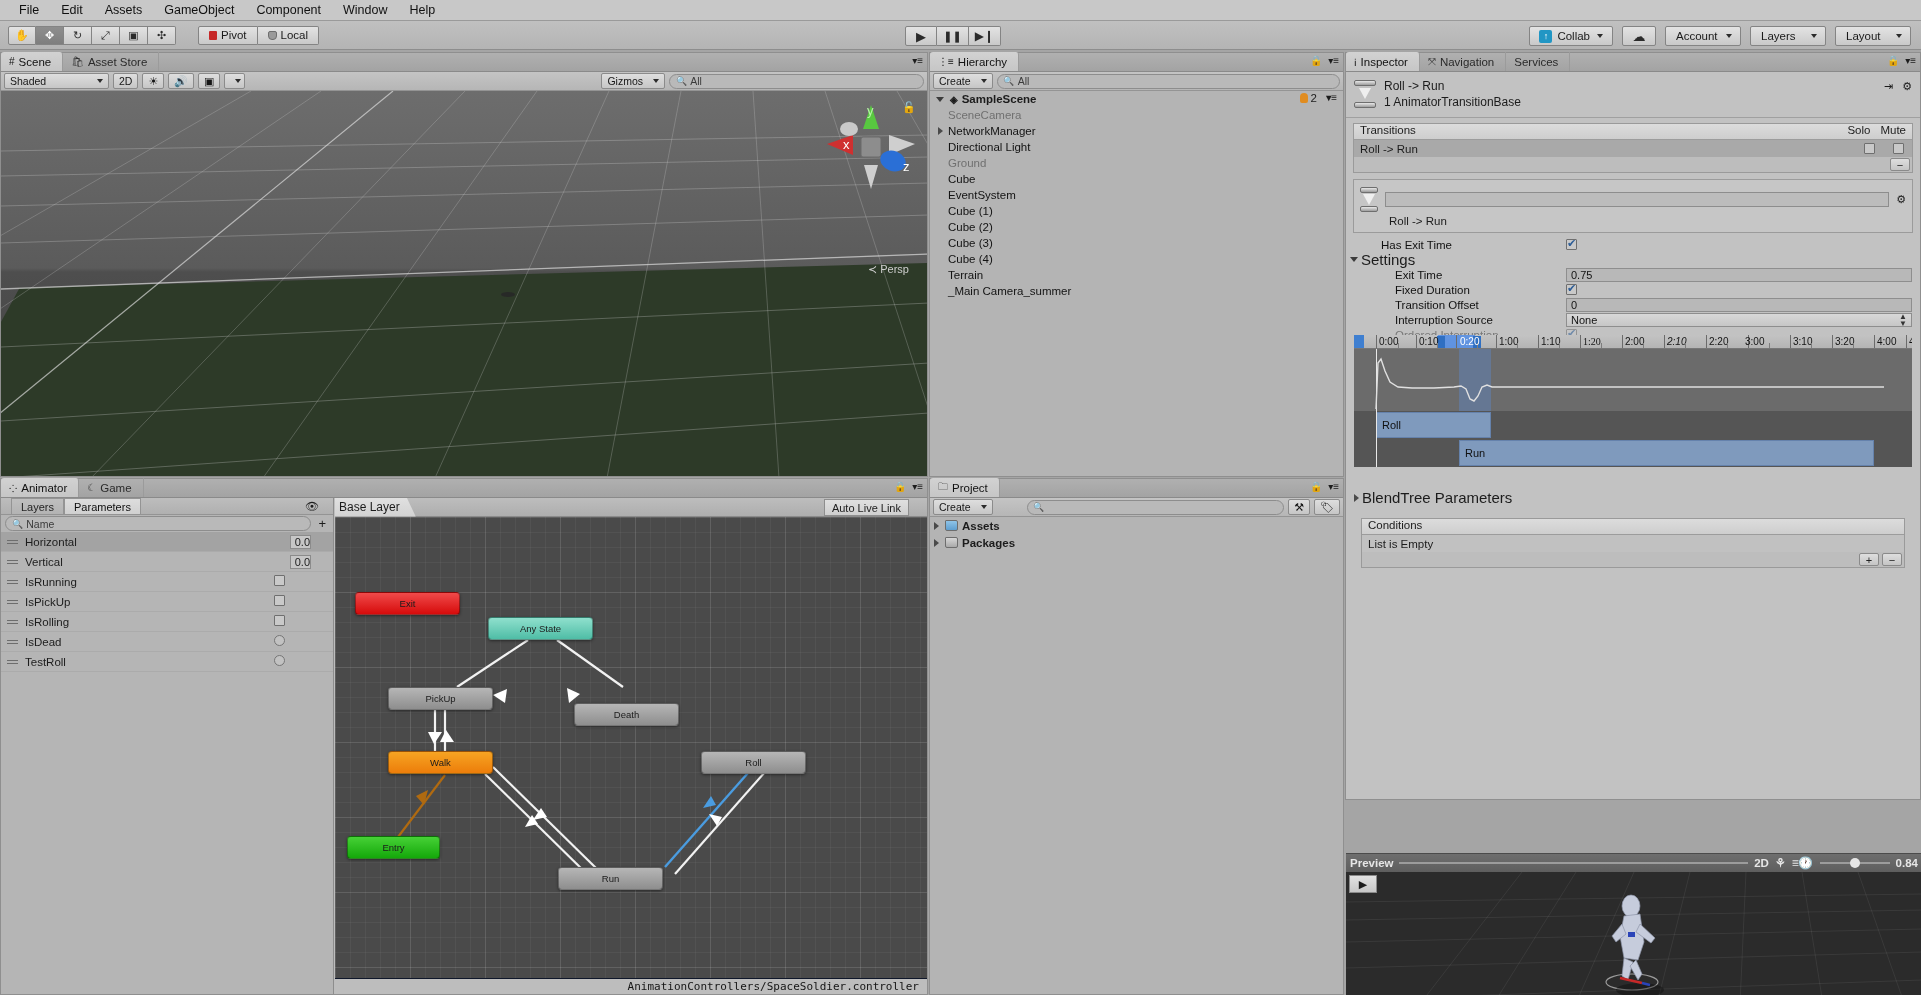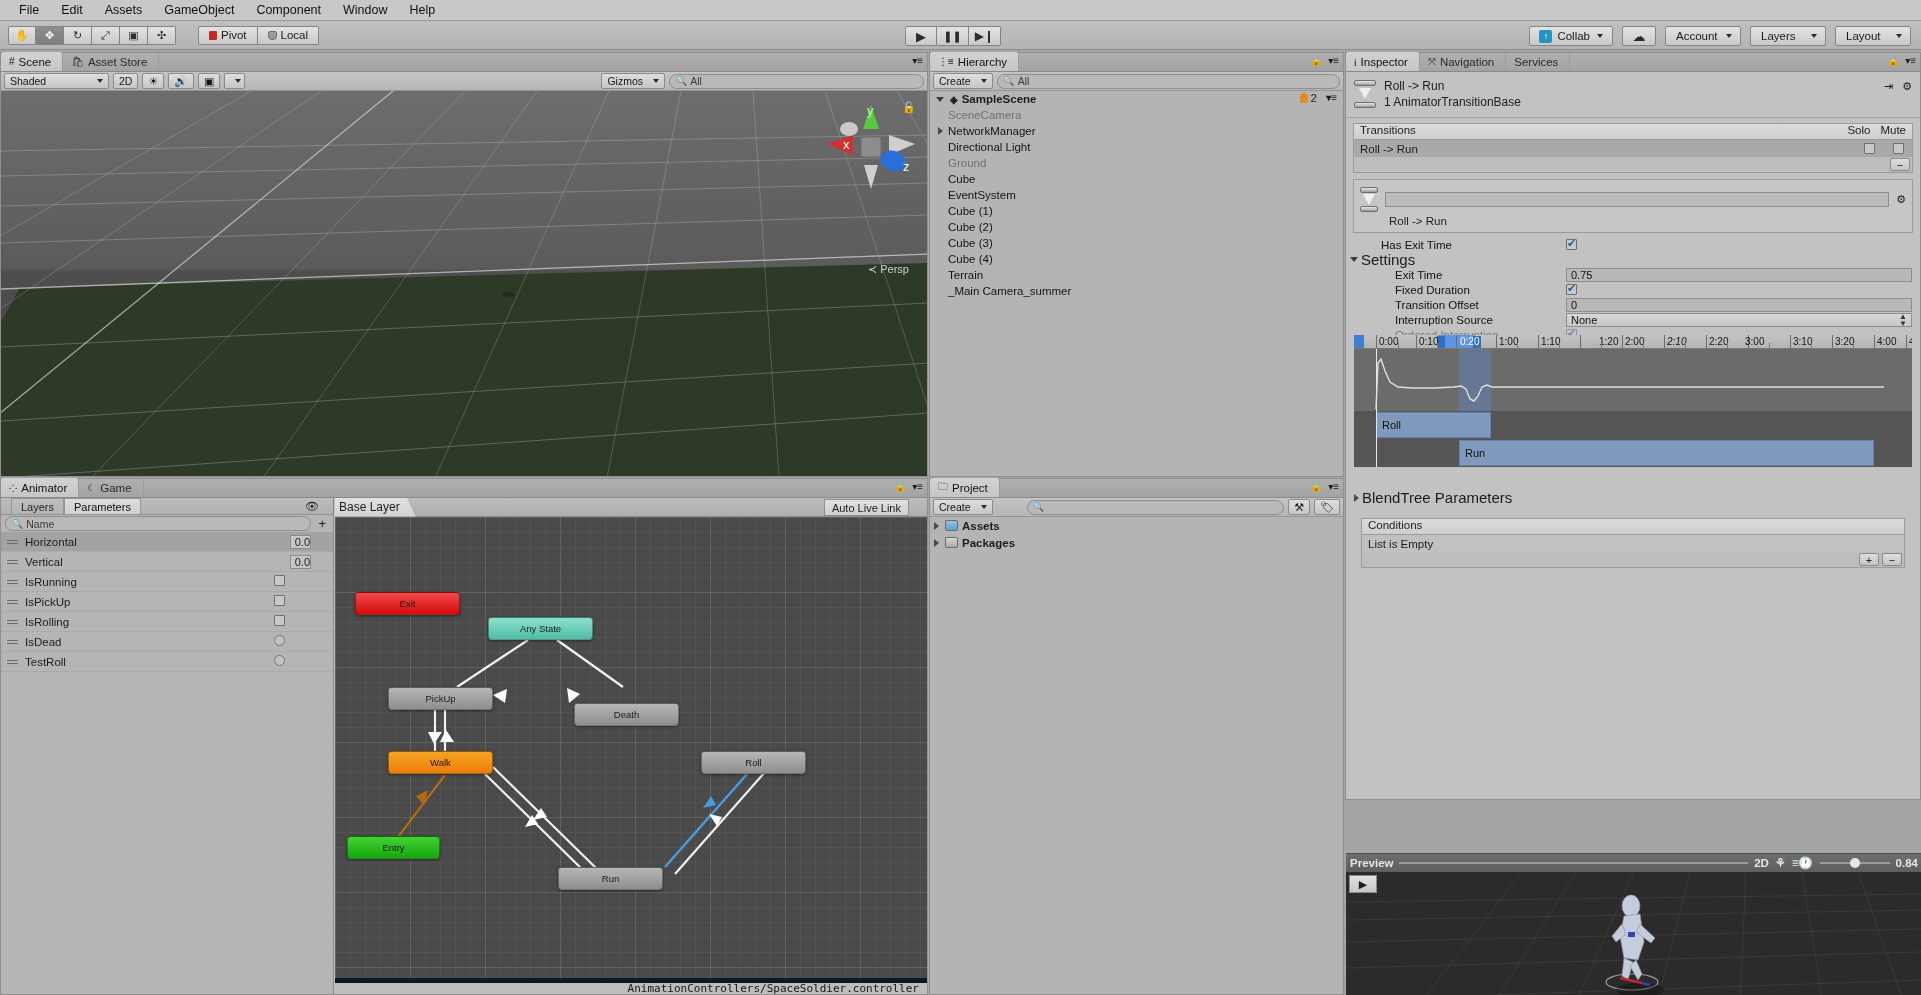--- a/index.html
+++ b/index.html
@@ -210,21 +210,21 @@
      background-size:15px 15px,15px 15px,75px 75px,75px 75px;}
   .node { position:absolute; height:23px; border-radius:4px; display:flex; align-items:center; justify-content:center;
           font-size:9.5px; color:#1b1b1b; border:1px solid rgba(0,0,0,.35); box-shadow:0 1px 3px rgba(0,0,0,.45);}
   .node.gray { background:linear-gradient(#b6b6b6,#8e8e8e); }
   .node.red { background:linear-gradient(#f04a4a,#d60b0b); }
   .node.teal { background:linear-gradient(#8fe0cd,#4fbda6); }
   .node.orange { background:linear-gradient(#f7a423,#ec7d0a); }
   .node.green { background:linear-gradient(#46d136,#14a80a); }
   .footer-path { position:absolute; left:0; right:0; bottom:0; height:16px; background:#bdbdbd;
                  display:flex; align-items:center; justify-content:flex-end; padding-right:8px;
-                 font-size:11px; font-family:"DejaVu Sans Mono", monospace; color:#151515; border-top:5px solid #0f172a;}
+                 font-size:11px; font-family:"DejaVu Sans Mono", monospace; color:#151515; border-top:1px solid #0f172a;}
 
   
   #project { left:929px; top:478px; width:415px; height:517px; }
   .proj-body { position:absolute; left:0; top:38px; right:0; bottom:0; background:#b4b4b4;}
   .prow2 { height:17px; display:flex; align-items:center; gap:4px; padding-left:4px; font-size:11.5px; font-weight:bold;}
   .folder { width:13px;height:11px; background:linear-gradient(#d6d6d6,#a9a9a9); border:1px solid #6d6d6d; border-radius:1px 2px 2px 2px; position:relative; flex:none;}
   .folder.assets { background:linear-gradient(#8fc4e8,#5f9fd0); }
   .icoglyph { font-size:11px; line-height:11px; color:#2b2b2b;}
 </style>
 </head>
@@ -603,21 +603,21 @@
           <span class="tick" style="left:102px;"></span>
             <span class="tl-lab" style="left:106px;color:#fff;z-index:3;">0:20</span>
           <span class="tick minor" style="left:123px;"></span>
           <span class="tick" style="left:142px;"></span>
             <span class="tl-lab" style="left:145px;">1:00</span>
           <span class="tick minor" style="left:163px;"></span>
           <span class="tick" style="left:184px;"></span>
             <span class="tl-lab" style="left:187px;">1:10</span>
           <span class="tick minor" style="left:205px;"></span>
           <span class="tick" style="left:226px;"></span>
-            <span class="tl-lab" style="left:245px;">1:20</span>
+            <span class="tl-lab" style="left:229px;font-family:Liberation Serif, serif;">1:20</span>
           <span class="tick minor" style="left:247px;"></span>
           <span class="tick" style="left:268px;"></span>
             <span class="tl-lab" style="left:271px;">2:00</span>
           <span class="tick minor" style="left:289px;"></span>
           <span class="tick" style="left:310px;"></span>
             <span class="tl-lab" style="left:313px;font-style:italic;">2:10</span>
           <span class="tick minor" style="left:331px;"></span>
           <span class="tick" style="left:352px;"></span>
             <span class="tl-lab" style="left:355px;">2:20</span>
           <span class="tick minor" style="left:373px;"></span>

